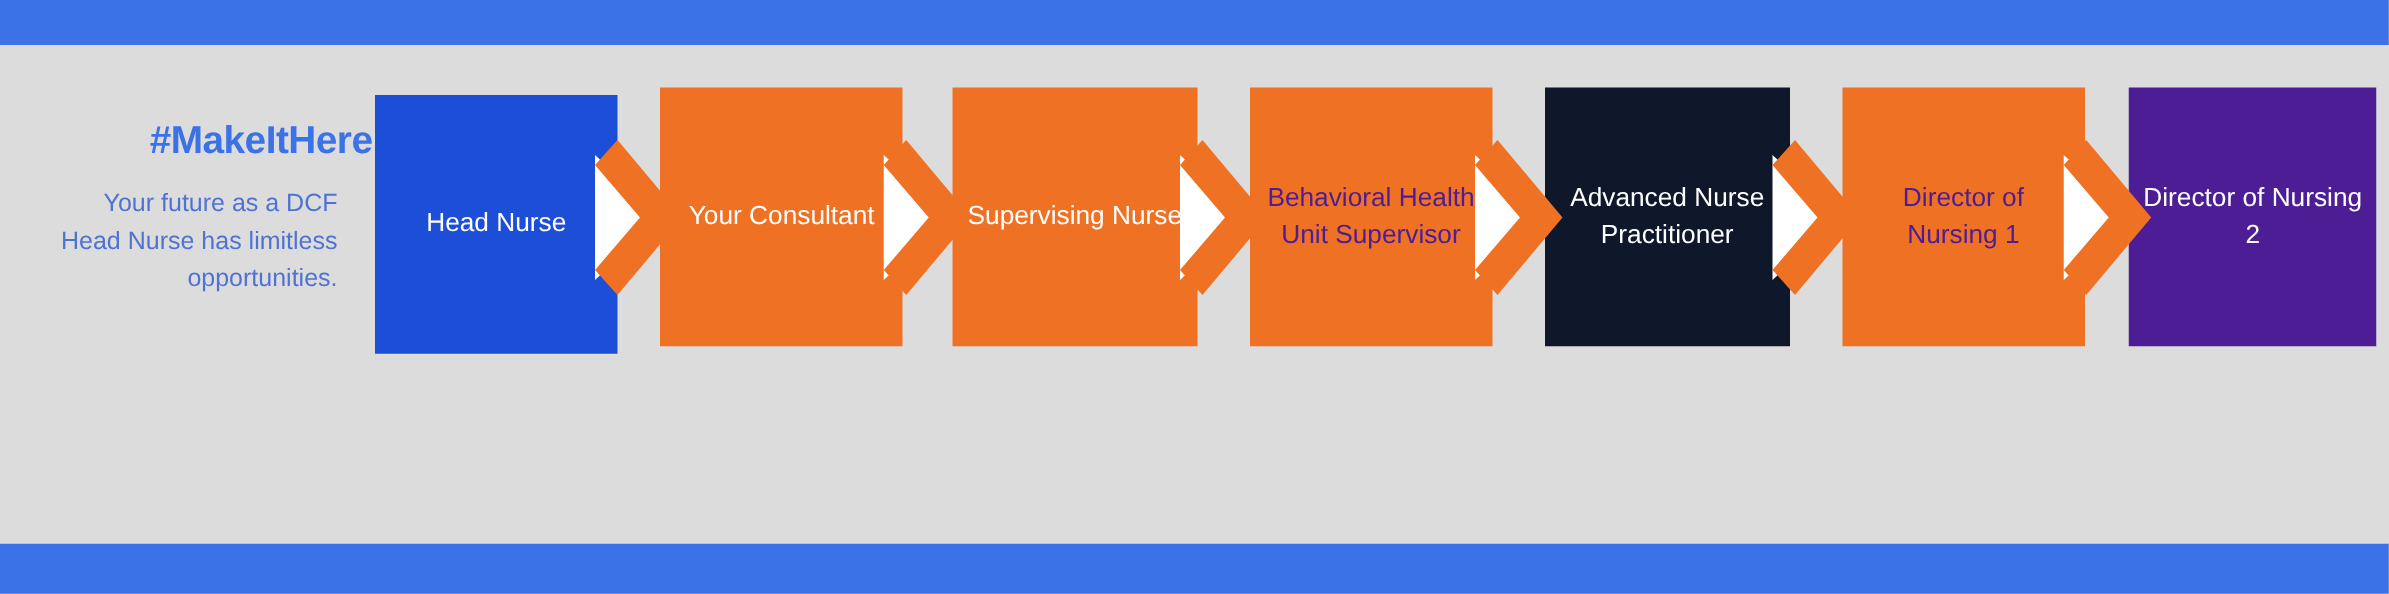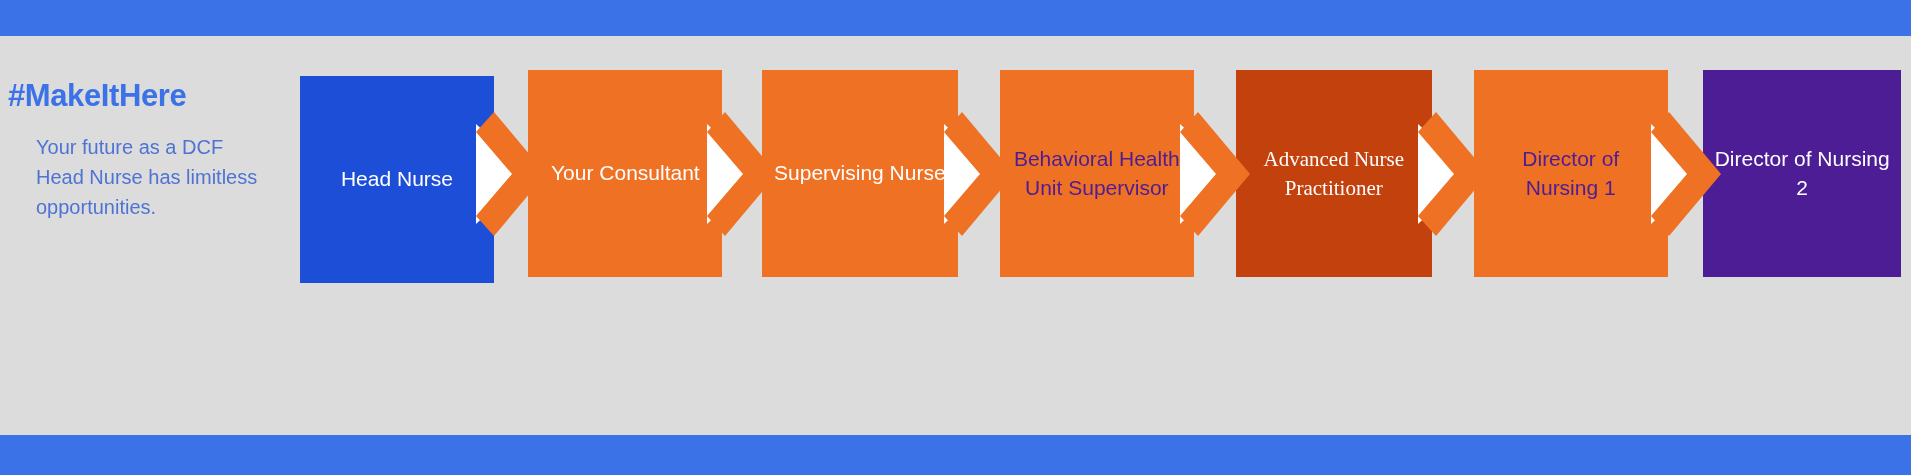--- a/index.html
+++ b/index.html
@@ -30,23 +30,23 @@
     top: 36px;
     width: 1911px;
     height: 399px;
     background: #dcdcdc;
   }
 
   
   .promo {
     position: absolute;
     left: 8px;
-    top: 40px;
+    top: 56px;
     width: 290px;
-    text-align: left;
+    text-align: right;
   }
   .promo-head {
     color: #3b72e8;
     font-weight: bold;
     font-size: 31px;
     line-height: 1.28;
     letter-spacing: -0.4px;
     white-space: nowrap;
   }
   .promo-head .line2 { display: block; }
@@ -108,21 +108,21 @@
       </div>
       <div class="node" style="left: 228.363px; top: 34px; width: 193.986px; height: 207px; background: rgb(239, 113, 36); color: rgb(255, 255, 255);">
         <span>Your Consultant</span>
       </div>
       <div class="node" style="left: 461.638px; top: 34px; width: 196.442px; height: 207px; background: rgb(239, 113, 36); color: rgb(255, 255, 255);">
         <span>Supervising Nurse</span>
       </div>
       <div class="node" style="left: 699.824px; top: 34px; width: 193.986px; height: 207px; background: rgb(239, 113, 36); color: #4c1d95;">
         <span>Behavioral Health Unit Supervisor</span>
       </div>
-      <div class="node" style="left: 935.554px; top: 34px; width: 196.442px; height: 207px; background: #c2410c; color: rgb(255, 255, 255); font-family: Liberation Serif, serif;">
+      <div class="node" style="left: 935.554px; top: 34px; width: 196.442px; height: 207px; background: #0f172a; color: rgb(255, 255, 255);">
         <span>Advanced Nurse Practitioner</span>
       </div>
       <div class="node" style="left: 1173.74px; top: 34px; width: 193.986px; height: 207px; background: rgb(239, 113, 36); color: #4c1d95;">
         <span>Director of Nursing 1</span>
       </div>
       <div class="node" style="left: 1403.33px; top: 34px; width: 197.669px; height: 207px; background: #4c1d95; color: rgb(255, 255, 255);">
         <span>Director of Nursing 2</span>
       </div>
       <div class="conn" style="left: 174.175px; top: 74px; width: 74px; height: 128px;">
         <svg width="74" height="128" viewBox="0 0 74 128">

